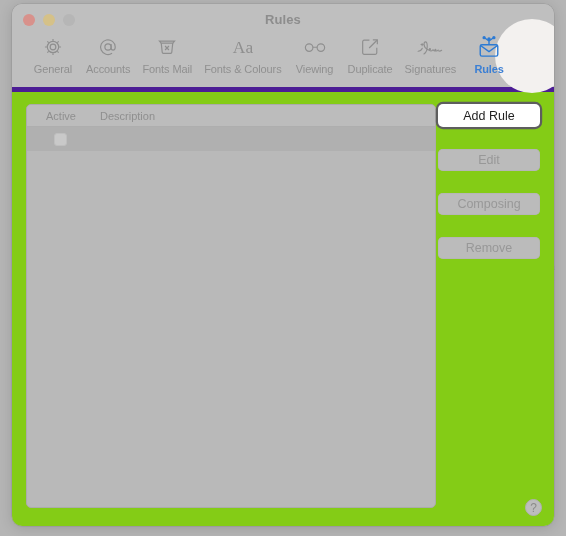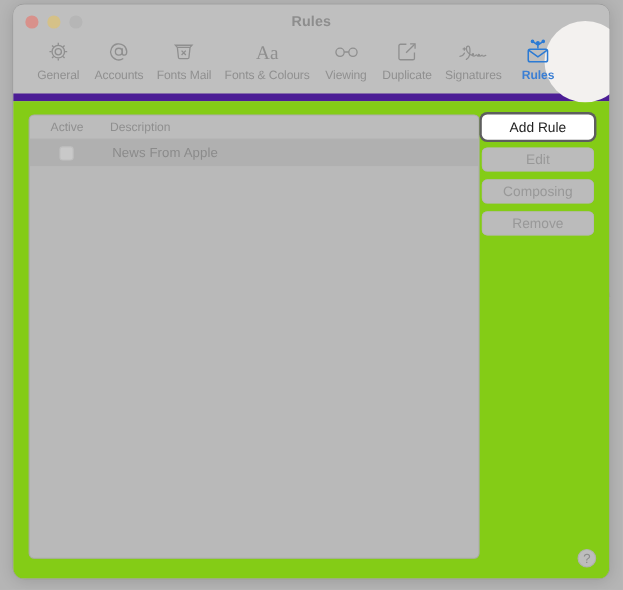--- a/index.html
+++ b/index.html
@@ -47,21 +47,21 @@
     border-radius: 10px;
     box-shadow: 0 2px 14px rgba(0,0,0,0.14), 0 0 0 0.5px rgba(0,0,0,0.12);
     overflow: hidden;
   }
 
   
   #titlebar {
     position: relative;
     height: 88px;
     background: #bfbfbf;
-    border-bottom: 7px solid #4c1d95;
+    border-bottom: 5px solid #4c1d95;
     padding-left: 20px;
   }
 
   #traffic-lights {
     position: absolute;
     left: 11px;
     top: 10px;
     display: flex;
     gap: 8px;
   }
@@ -194,21 +194,21 @@
   .cell-desc { flex: 1; padding-left: 9px; letter-spacing: 0.1px; }
 
   
   #side-buttons {
     position: absolute;
     right: 14px;
     top: 12px;
     width: 102px;
     display: flex;
     flex-direction: column;
-    gap: 7px;
+    gap: 22px;
   }
   .side-btn {
     height: 22px;
     border-radius: 5px;
     font-size: 12.5px;
     font-family: "Liberation Sans", sans-serif;
     display: flex;
     align-items: center;
     justify-content: center;
     border: none;
@@ -375,21 +375,20 @@
     <div id="rules-panel">
       <div id="table-header">
         <div class="th th-active">Active</div>
         <div class="th th-desc">Description</div>
       </div>
 
       <div class="rule-row">
         <div class="cell-active">
           <div class="rule-checkbox"></div>
         </div>
-        <div class="cell-desc">News From Apple</div>
       </div>
     </div>
 
     <div id="side-buttons">
       <button class="side-btn primary">Add Rule</button>
       <button class="side-btn disabled">Edit</button>
       <button class="side-btn disabled">Composing</button>
       <button class="side-btn disabled">Remove</button>
     </div>
 

